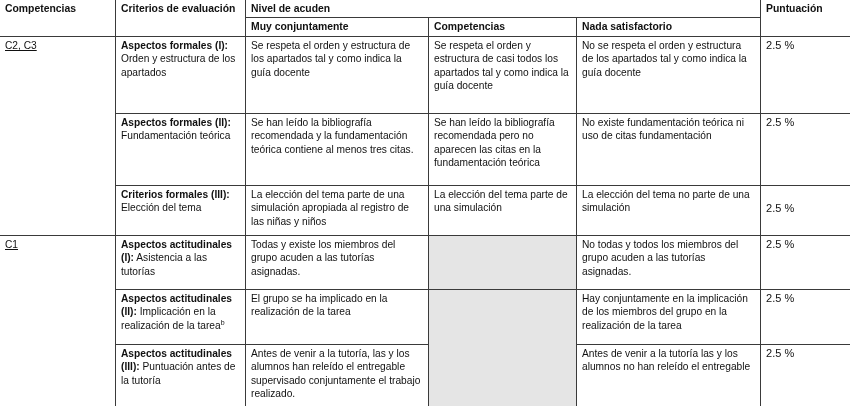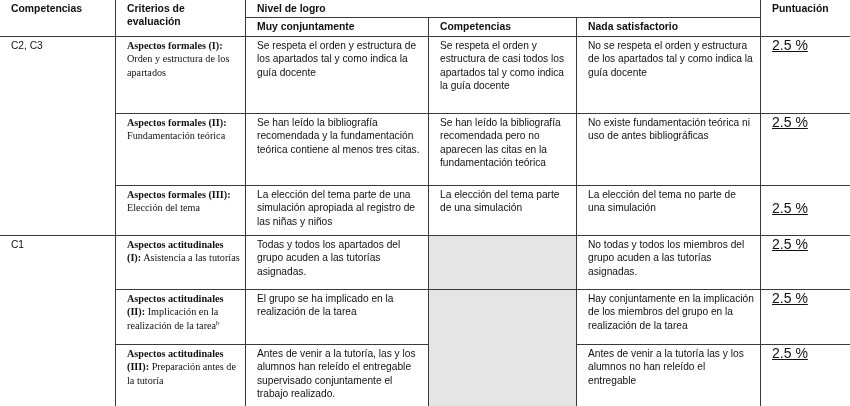--- a/index.html
+++ b/index.html
@@ -20,39 +20,38 @@
       width: 852px;
       position: absolute;
       left: -1px;
       top: -1px;
       font-size: 10.2px;
       line-height: 13.4px;
     }
     table.rubric td, table.rubric th {
       border: 1px solid #3a3a3a;
       vertical-align: top;
-      padding: 2px 5px 2px 11px;
+      padding: 2px 5px 2px 5px;
       text-align: left;
     }
     table.rubric th {
       font-weight: bold;
       font-size: 10.4px;
     }
     th.center { text-align: center; }
-    td.crit { padding-left: 3px; font-family: Liberation Serif, serif; }
+    td.crit { padding-left: 3px; }
     td.crit .crit-title { font-weight: bold; }
     td.score {
       text-align: center;
-      font-size: 14px;
+      font-size: 11px;
       padding-top: 10px;
-      text-decoration: underline;
     }
     td.desc-pad { padding-top: 9px; }
     td.grey { background: #e5e5e5; }
-    td.comp { padding-left: 3px; }
+    td.comp { padding-left: 3px; text-decoration: underline; }
     th.h-comp { border-right: 2px solid #8a8a8a; }
     td.comp { border-right: 2px solid #8a8a8a; }
     th.h-crit { border-right: 1px solid #3a3a3a; }
     td.sat-col { border-left: 2px solid #8a8a8a; }
     sup { font-size: 7px; line-height: 0; }
   </style>
 </head>
 <body>
 
 <table class="rubric">
@@ -61,21 +60,21 @@
     <col style="width:130px">
     <col style="width:183px">
     <col style="width:148px">
     <col style="width:184px">
     <col style="width:91px">
   </colgroup>
   <thead>
     <tr>
       <th class="center h-comp" rowspan="2">Competencias</th>
       <th class="center h-crit" rowspan="2">Criterios de evaluación</th>
-      <th class="center" colspan="3">Nivel de logro</th>
+      <th class="center" colspan="3">Nivel de acuden</th>
       <th class="center" rowspan="2">Puntuación</th>
     </tr>
     <tr>
       <th>Muy conjuntamente</th>
       <th>Competencias</th>
       <th>Nada satisfactorio</th>
     </tr>
   </thead>
   <tbody>
 
@@ -90,58 +89,58 @@
       <td>No se respeta el orden y estructura de los apartados tal y como indica la guía docente</td>
       <td class="score">2.5 %</td>
     </tr>
     <tr style="height:72px">
       <td class="crit">
         <span class="crit-title">Aspectos formales (II):</span>
         <span>Fundamentación teórica</span>
       </td>
       <td class="desc-pad">Se han leído la bibliografía recomendada y la fundamentación teórica contiene al menos tres citas.</td>
       <td class="sat-col">Se han leído la bibliografía recomendada pero no aparecen las citas en la fundamentación teórica</td>
-      <td>No existe fundamentación teórica ni uso de antes bibliográficas</td>
+      <td>No existe fundamentación teórica ni uso de citas fundamentación</td>
       <td class="score">2.5 %</td>
     </tr>
     <tr style="height:50px">
       <td class="crit">
-        <span class="crit-title">Aspectos formales (III):</span>
+        <span class="crit-title">Criterios formales (III):</span>
         <span>Elección del tema</span>
       </td>
       <td>La elección del tema parte de una simulación apropiada al registro de las niñas y niños</td>
       <td class="sat-col">La elección del tema parte de una simulación</td>
       <td>La elección del tema no parte de una simulación</td>
       <td class="score" style="padding-top:16px">2.5 %</td>
     </tr>
 
     <tr style="height:54px">
       <td class="comp" rowspan="3">C1</td>
       <td class="crit">
         <span class="crit-title">Aspectos actitudinales (I):</span>
         <span>Asistencia a las tutorías</span>
       </td>
-      <td class="desc-pad">Todas y todos los apartados del grupo acuden a las tutorías asignadas.</td>
+      <td class="desc-pad">Todas y existe los miembros del grupo acuden a las tutorías asignadas.</td>
       <td class="grey sat-col"></td>
       <td class="desc-pad">No todas y todos los miembros del grupo acuden a las tutorías asignadas.</td>
       <td class="score">2.5 %</td>
     </tr>
     <tr style="height:55px">
       <td class="crit">
         <span class="crit-title">Aspectos actitudinales (II):</span>
         <span>Implicación en la realización de la tarea</span><sup>b</sup>
       </td>
       <td class="desc-pad">El grupo se ha implicado en la realización de la tarea</td>
       <td class="grey sat-col" rowspan="2"></td>
       <td class="desc-pad">Hay conjuntamente en la implicación de los miembros del grupo en la realización de la tarea</td>
       <td class="score">2.5 %</td>
     </tr>
     <tr style="height:70px">
       <td class="crit">
         <span class="crit-title">Aspectos actitudinales (III):</span>
-        <span>Preparación antes de la tutoría</span>
+        <span>Puntuación antes de la tutoría</span>
       </td>
       <td class="desc-pad">Antes de venir a la tutoría, las y los alumnos han  releído el entregable supervisado conjuntamente el trabajo realizado.</td>
       <td class="desc-pad">Antes de venir a la tutoría las y los alumnos no han releído el entregable</td>
       <td class="score">2.5 %</td>
     </tr>
   </tbody>
 </table>
 
 </body></html>

